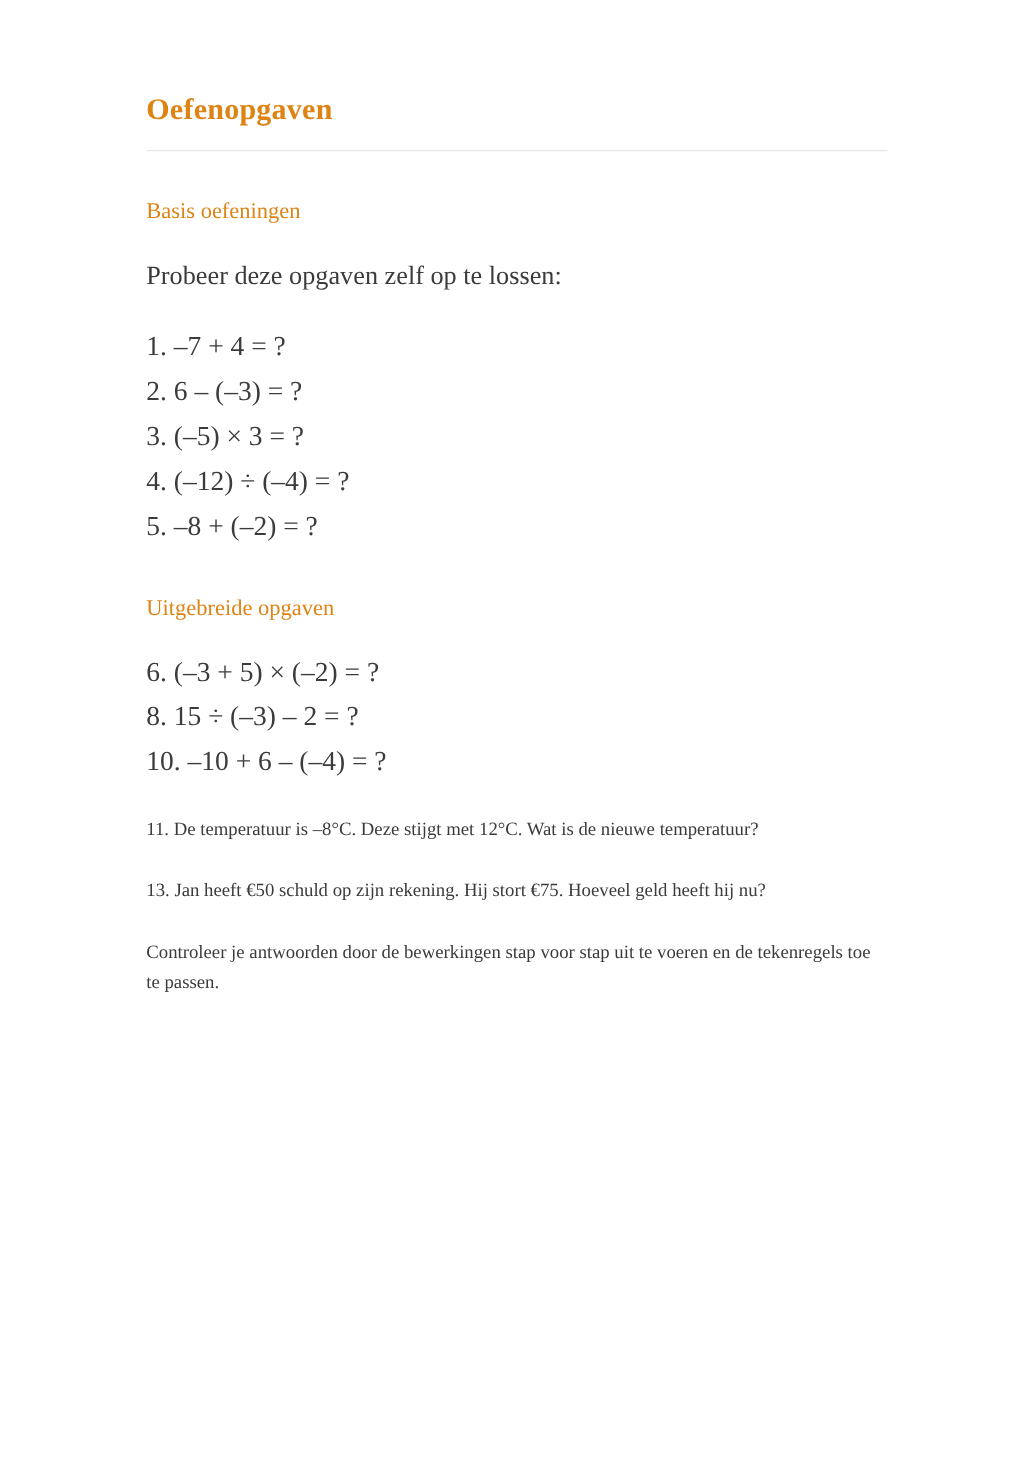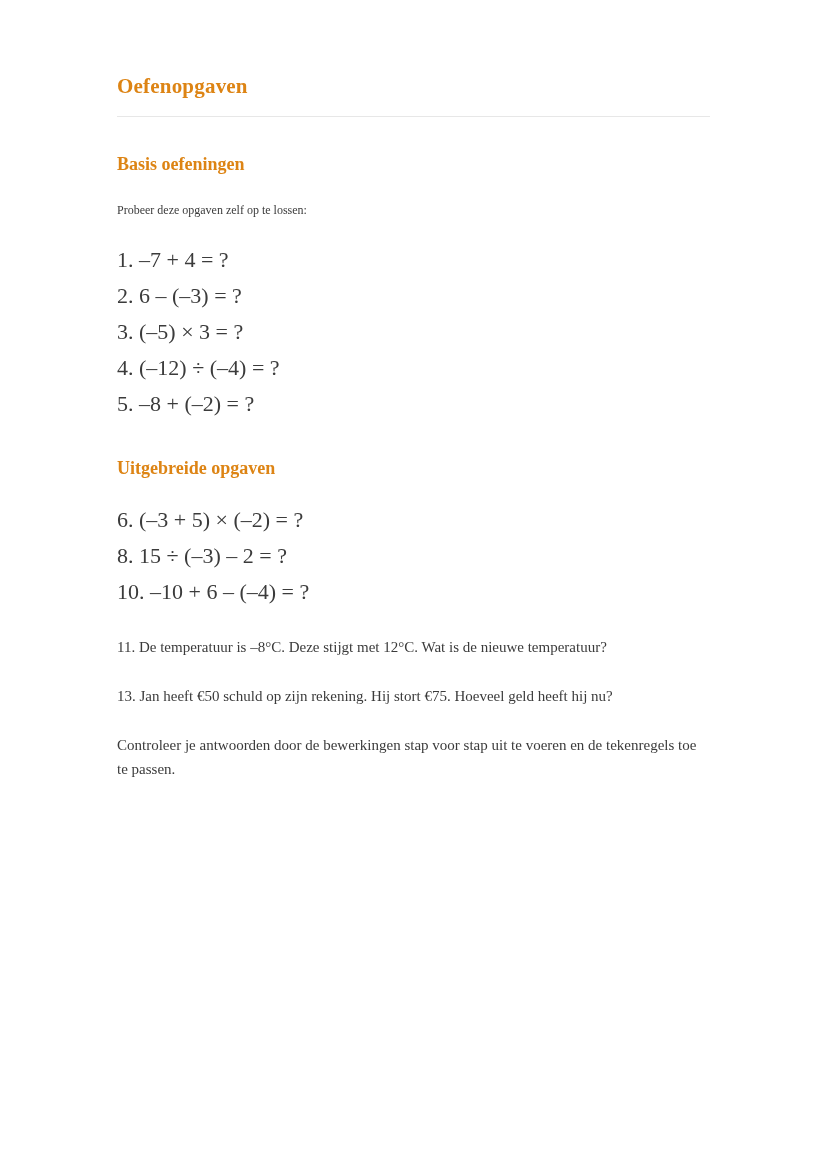--- a/index.html
+++ b/index.html
@@ -10,39 +10,39 @@
     font-family: "Liberation Serif", "DejaVu Serif", serif;
     color: #3b3b3b;
     overflow: hidden;
   }
   .page {
     width: 828px;
     height: 1171px;
     padding: 74px 118px 0 117px;
   }
   .title {
-    font-size: 21px;
+    font-size: 24px;
     font-weight: 700;
     color: #dd8414;
     letter-spacing: 0.2px;
     line-height: 1.2;
   }
   .title-rule {
     border: none;
     border-top: 1px solid #e7e7e7;
     margin: 17px 0 0 0;
   }
   .section-heading {
     font-size: 18px;
-    font-weight: 700;
+    font-weight: 400;
     color: #dd8414;
     margin-top: 37px;
   }
   .body-text {
-    font-size: 12px;
+    font-size: 21px;
     line-height: 1.5;
     margin-top: 26px;
   }
   .exercise-list {
     margin-top: 23px;
   }
   .exercise-item {
     font-size: 22px;
     line-height: 1.63;
   }

